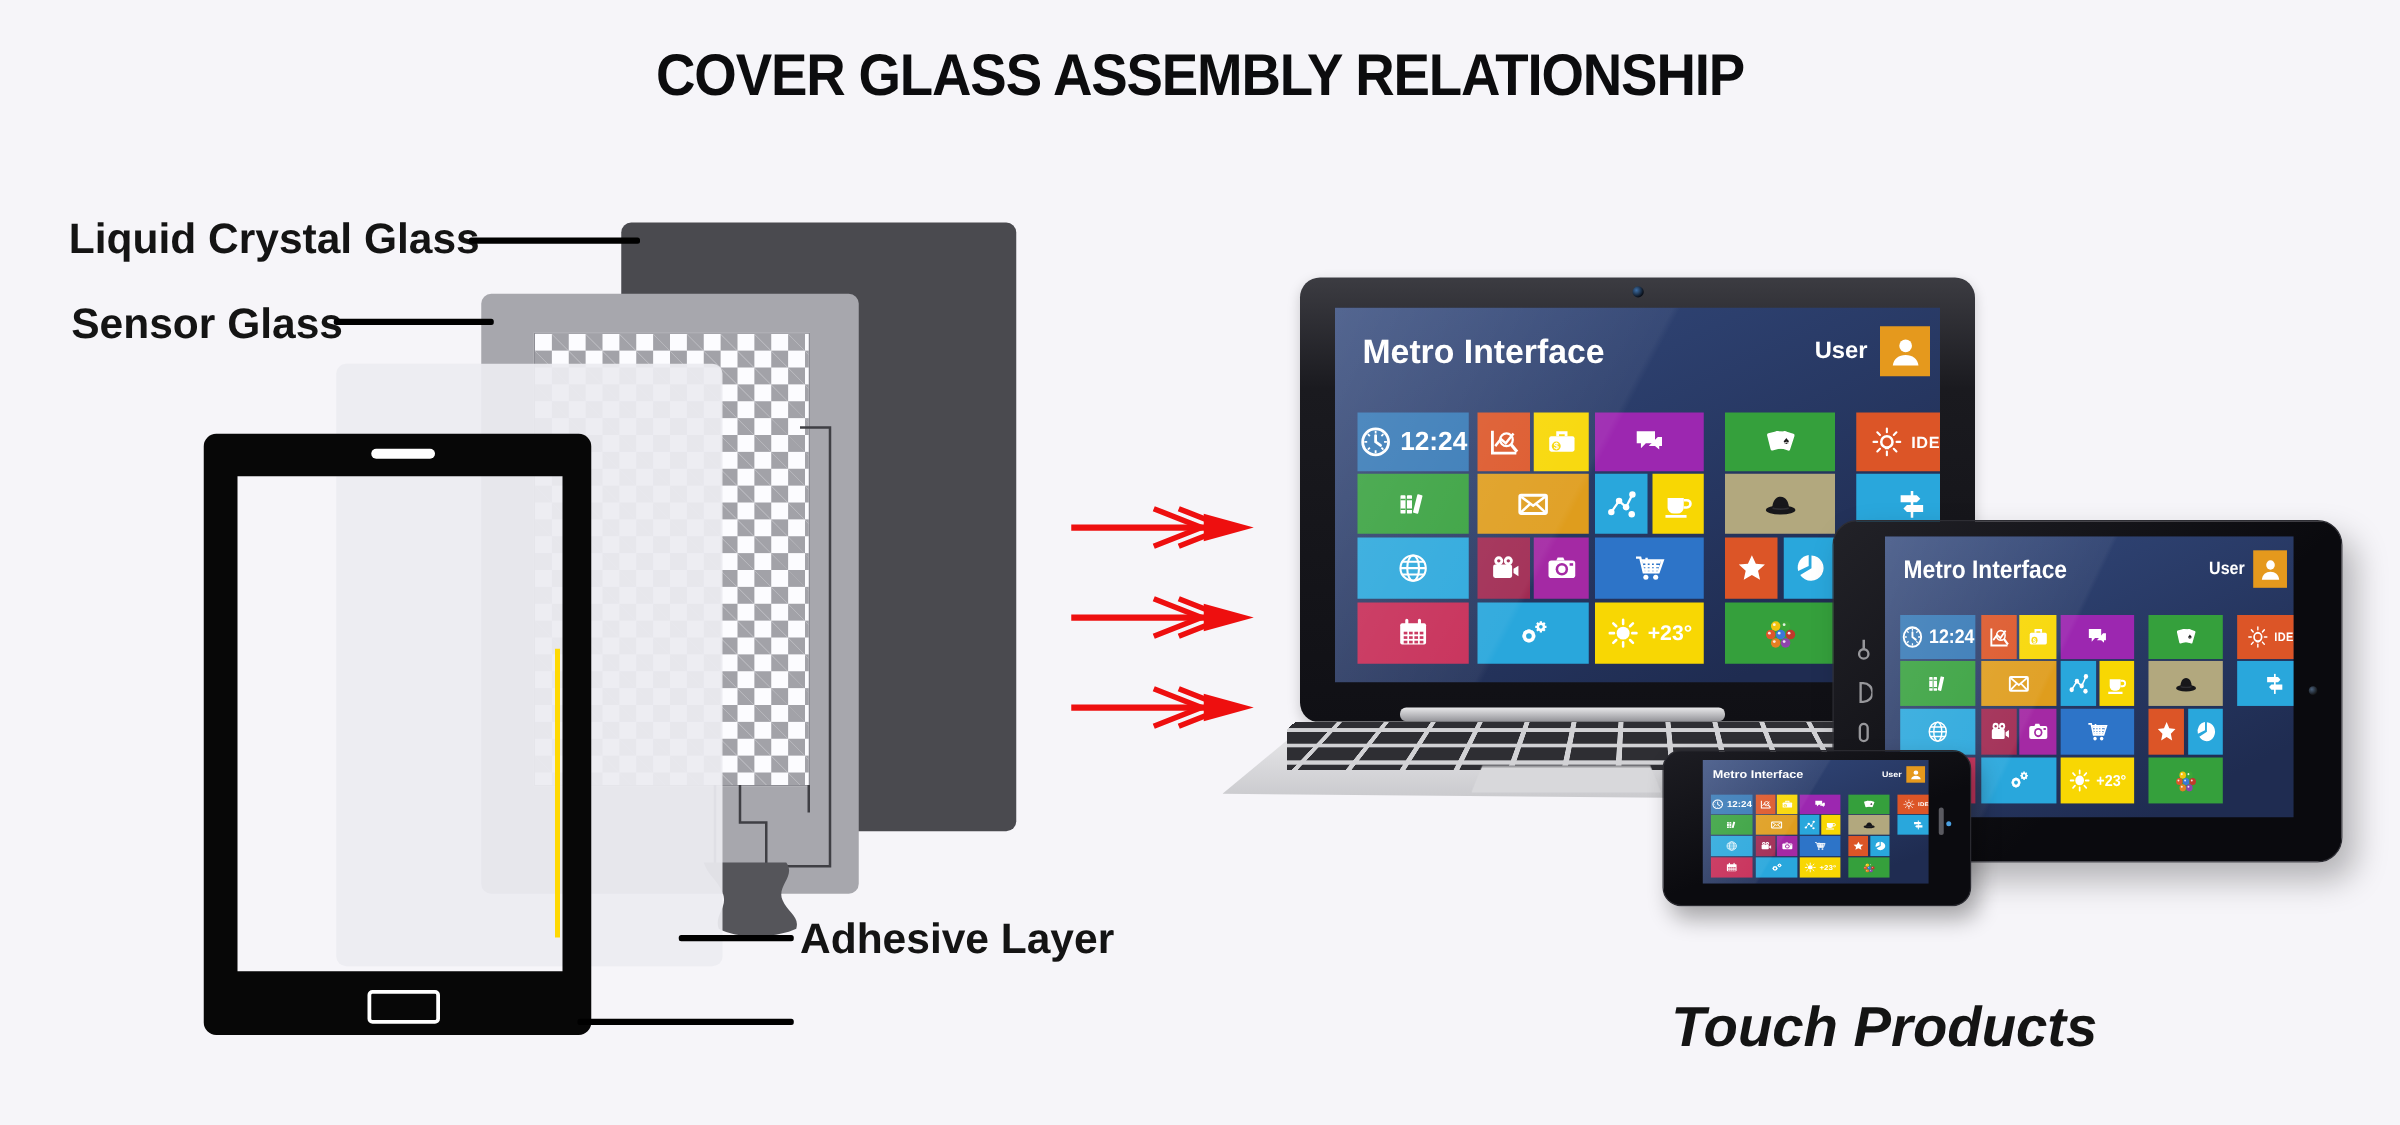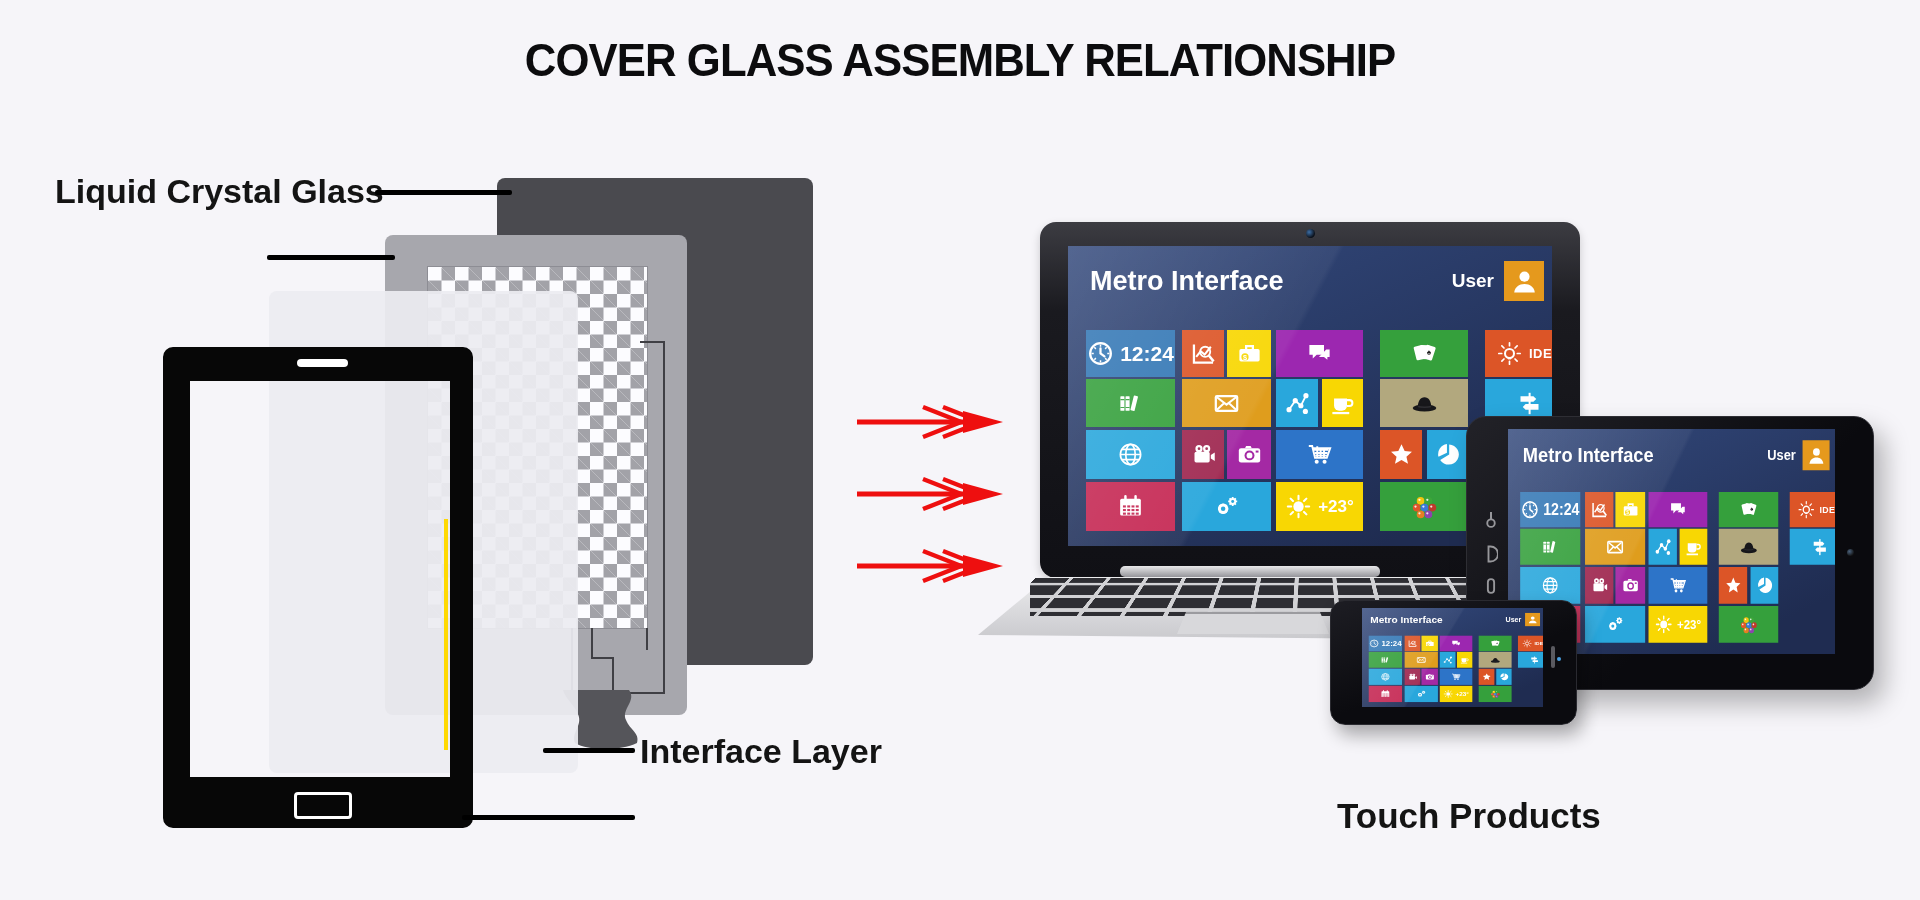--- a/index.html
+++ b/index.html
@@ -83,21 +83,21 @@
   .tablet-cam{position:absolute;left:1847px;top:549px;width:7px;height:7px;border-radius:50%;
     background:radial-gradient(circle at 35% 35%,#4a617c,#111 75%);z-index:8;}
   
   .phone-body{position:absolute;left:1330px;top:600px;width:245px;height:123px;border-radius:15px;
     background:linear-gradient(160deg,#1d1d23,#0b0b0f 55%);border:1px solid #2a2a30;z-index:8;
     box-shadow:6px 10px 18px rgba(0,0,0,.32);}
   .phone-screen-clip{left:1362px;top:608px;width:181px;height:99px;z-index:9;}
   .phone-screen-clip .metro-screen{transform:scale(.374,.33);}
   .phone-slot{position:absolute;left:1551px;top:646px;width:4px;height:22px;border-radius:2px;background:#5a5a60;z-index:10;}
   .phone-dot{position:absolute;left:1557px;top:657px;width:4px;height:4px;border-radius:50%;background:#4a9fe0;z-index:10;}
-  .products-lbl{position:absolute;left:1337px;top:796px;font-size:35px;font-weight:bold;color:#141414;z-index:7;}
+  .products-lbl{position:absolute;left:1337px;top:796px;font-size:45px;font-weight:bold;color:#141414;z-index:7;font-style:italic;}
 </style>
 </head>
 <body>
 
 <div class="stage" style="--bg: #f6f5f9; --panel-dark: #4a4a4f; --panel-gray: #a7a7ad; --checker: #a2a2a8; --adhesive: rgba(236,236,241,0.93); --frame: #070707; --strip: #ffd903; --scr-top: #33497c; --scr-bot: #1f2c51; --avatar: #e5991d;">
 
   <h1 class="page-title">COVER GLASS ASSEMBLY RELATIONSHIP</h1>
 
   <div class="panel lcd-panel"></div>
   <div class="panel sensor-panel">
@@ -116,22 +116,23 @@
   </svg>
 
   <div class="panel adhesive-panel"></div>
   <div class="yellow-strip"></div>
   <div class="cover-frame"></div>
   <div class="speaker-slot"></div>
   <div class="home-btn"></div>
 
   <div class="lbl" style="left:55px;top:172px">Liquid Crystal Glass</div>
   <div class="pline" style="left:375px;top:190px;width:137px"></div>
+  <div class="lbl" style="left:57px;top:240px">Sensor Glass</div>
   <div class="pline" style="left:267px;top:255px;width:128px"></div>
-  <div class="lbl" style="left:640px;top:732px">Interface Layer</div>
+  <div class="lbl" style="left:640px;top:732px">Adhesive Layer</div>
   <div class="pline" style="left:543px;top:748px;width:92px"></div>
   <div class="pline" style="left:462px;top:815px;width:173px"></div>
 
   <div class="red-arrow" style="left:855px;top:402px"><svg viewBox="0 0 150 40" width="150" height="40">
         <line x1="2" y1="20" x2="112" y2="20" stroke="#ee0f0f" stroke-width="5"></line>
         <polyline points="68,5 106,20 68,35" fill="none" stroke="#ee0f0f" stroke-width="4.5"></polyline>
         <polyline points="88,5 126,20 88,35" fill="none" stroke="#ee0f0f" stroke-width="4.5"></polyline>
         <polygon points="148,20 108,9 108,31" fill="#ee0f0f"></polygon>
       </svg></div>
   <div class="red-arrow" style="left:855px;top:474px"><svg viewBox="0 0 150 40" width="150" height="40">

